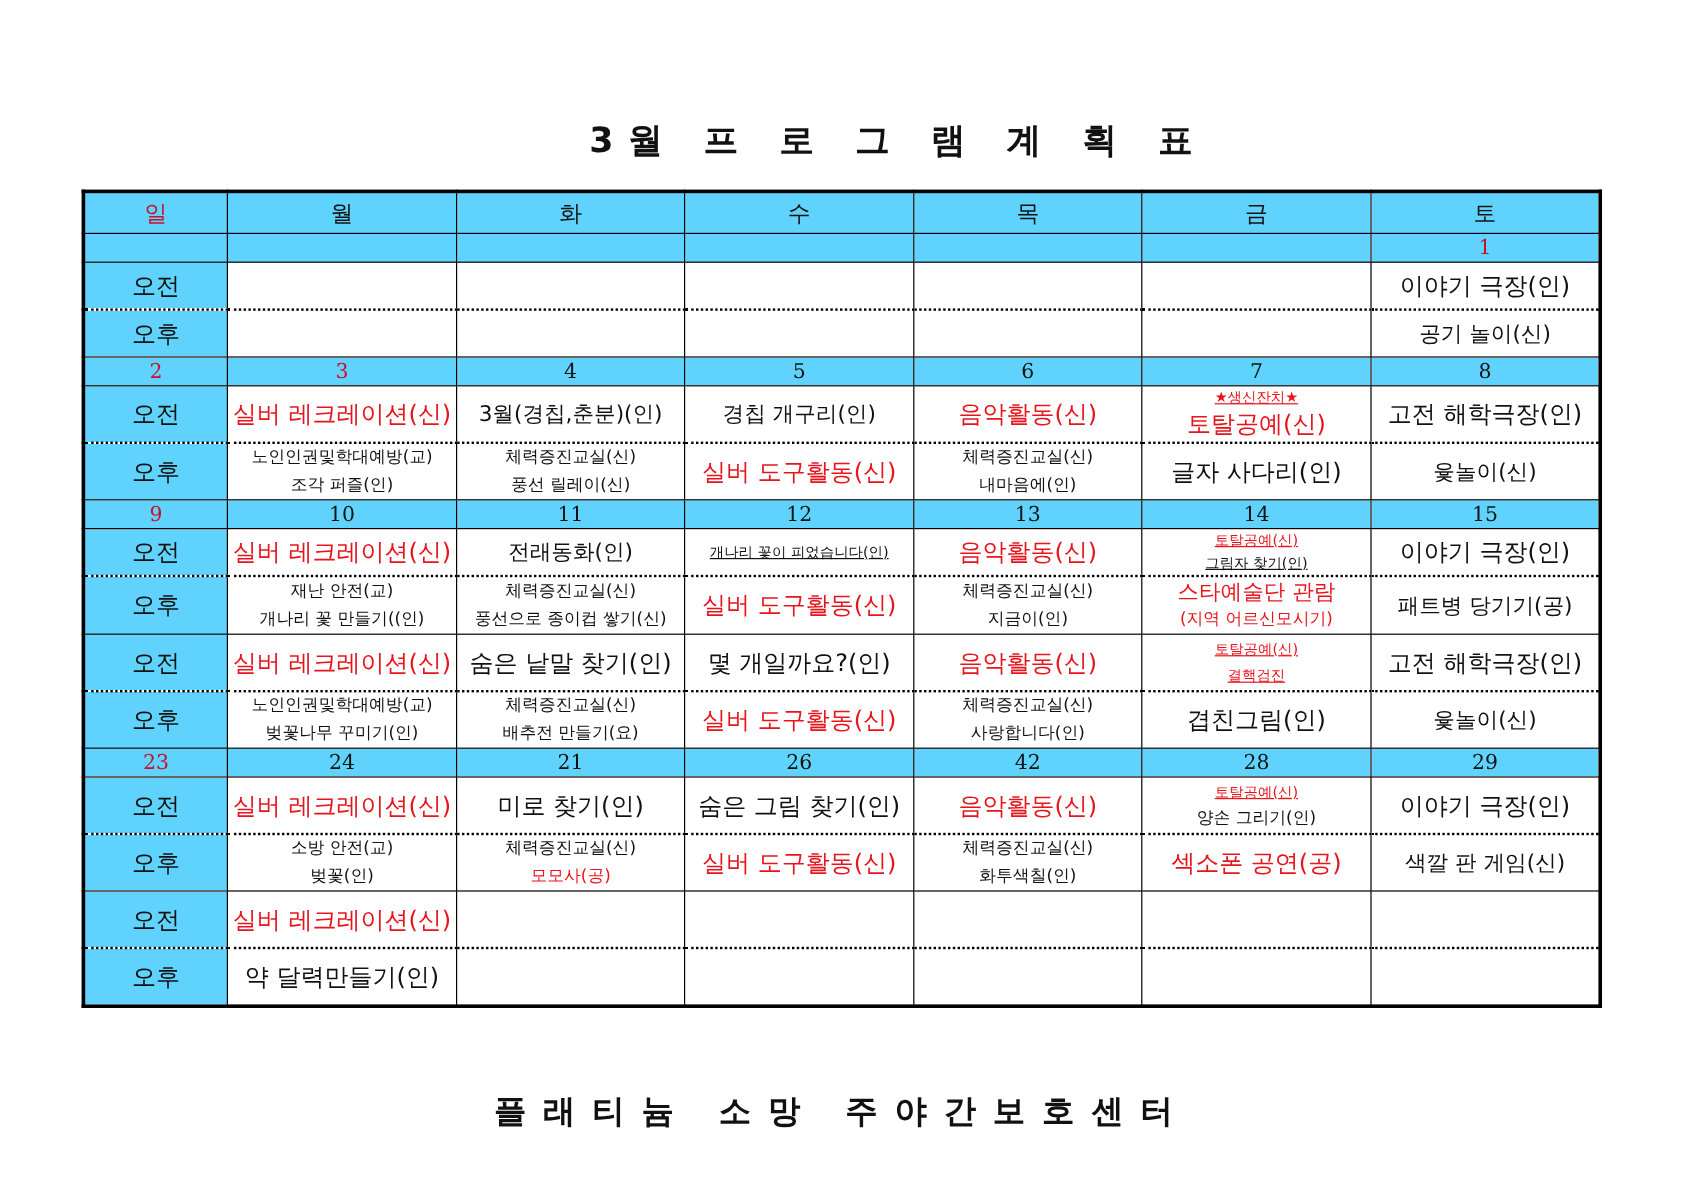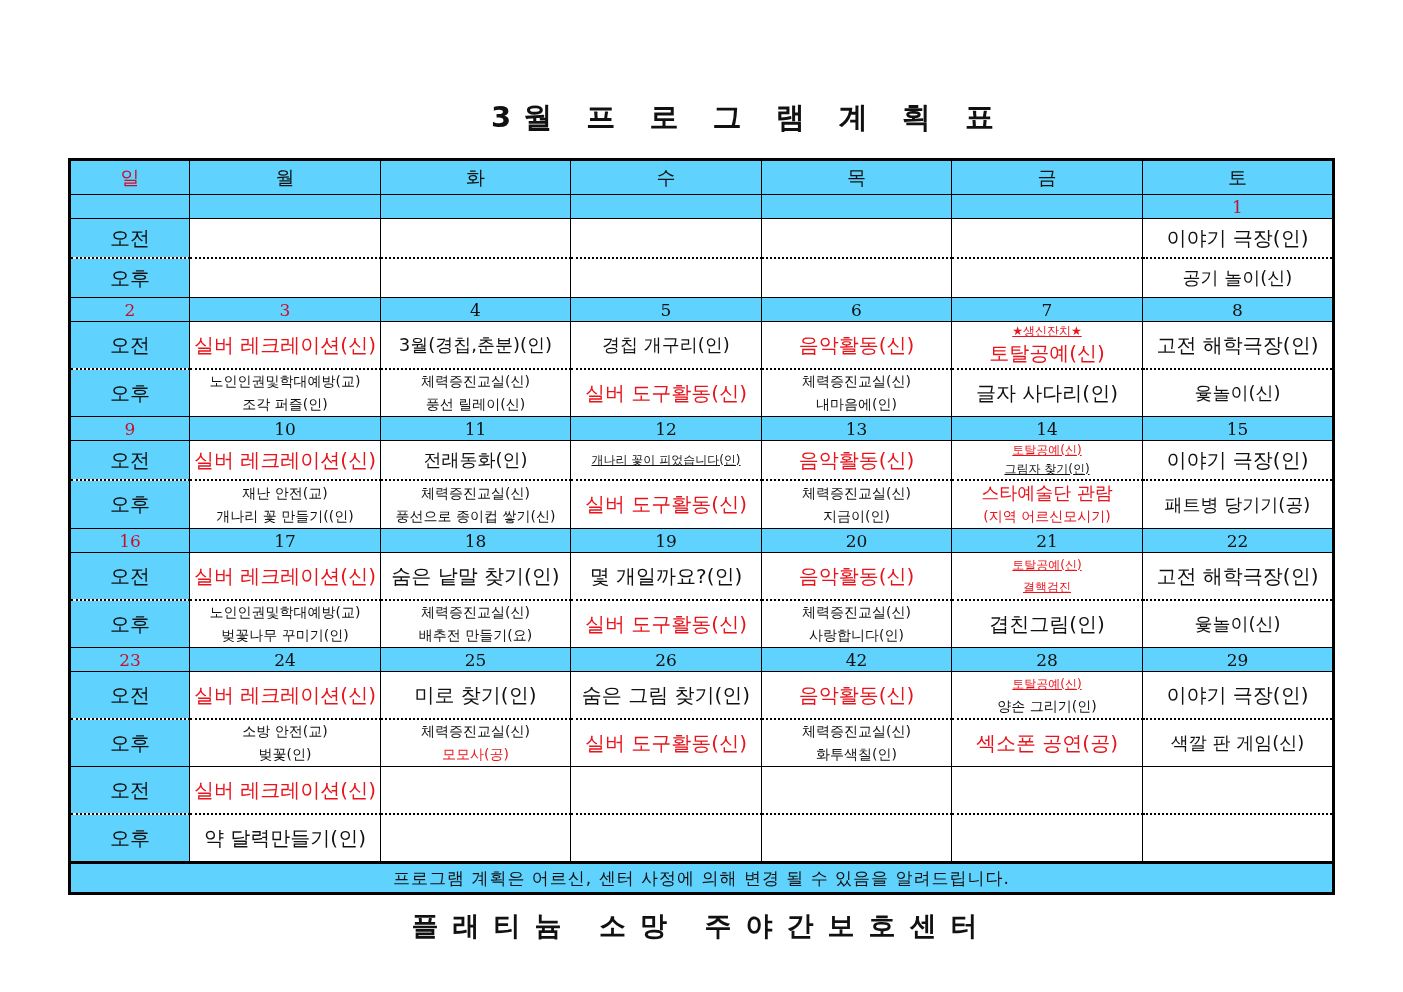--- a/index.html
+++ b/index.html
@@ -156,29 +156,20 @@
           <span class="line">체력증진교실(신)</span>
           <span class="line">지금이(인)</span>
         </td>
     <td class="white red">
           <span class="line mid">스타예술단 관람</span>
           <span class="line sm">(지역 어르신모시기)</span>
         </td>
     <td class="white mid">패트병 당기기(공)</td>
   </tr>
 
-  <tr class="date blue">
-    <td class="dred">16</td>
-    <td>17</td>
-    <td>18</td>
-    <td>19</td>
-    <td>20</td>
-    <td>21</td>
-    <td>22</td>
-  </tr>
   <tr class="am tall">
     <td class="blue lbl">오전</td>
     <td class="white big red">실버 레크레이션(신)</td>
     <td class="white big">숨은 낱말 찾기(인)</td>
     <td class="white big">몇 개일까요?(인)</td>
     <td class="white big red">음악활동(신)</td>
     <td class="white red">
           <span class="line xs" style="line-height:22px">토탈공예(신)</span>
           <span class="line xs" style="line-height:22px">결핵검진</span>
         </td>
@@ -199,21 +190,21 @@
           <span class="line">체력증진교실(신)</span>
           <span class="line">사랑합니다(인)</span>
         </td>
     <td class="white big">겹친그림(인)</td>
     <td class="white mid">윷놀이(신)</td>
   </tr>
 
   <tr class="date blue">
     <td class="dred">23</td>
     <td>24</td>
-    <td>25</td>
+    <td>21</td>
     <td>26</td>
     <td>42</td>
     <td>28</td>
     <td>29</td>
   </tr>
   <tr class="am tall">
     <td class="blue lbl">오전</td>
     <td class="white big red">실버 레크레이션(신)</td>
     <td class="white big">미로 찾기(인)</td>
     <td class="white big">숨은 그림 찾기(인)</td>
@@ -255,19 +246,16 @@
   <tr class="pm tall">
     <td class="blue lbl">오후</td>
     <td class="white big">약 달력만들기(인)</td>
     <td class="white"></td>
         <td class="white"></td>
         <td class="white"></td>
         <td class="white"></td>
         <td class="white"></td>
   </tr>
 
-  <tr class="note blue">
-    <td colspan="7">프로그램 계획은 어르신, 센터 사정에 의해 변경 될 수 있음을 알려드립니다.</td>
-  </tr>
 </tbody>
   </table>
 
 <div class="footer">플래티늄 소망 주야간보호센터</div>
 
 </body></html>

